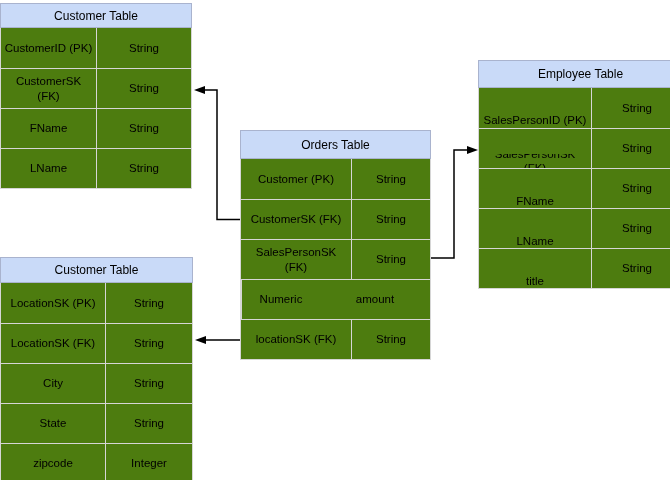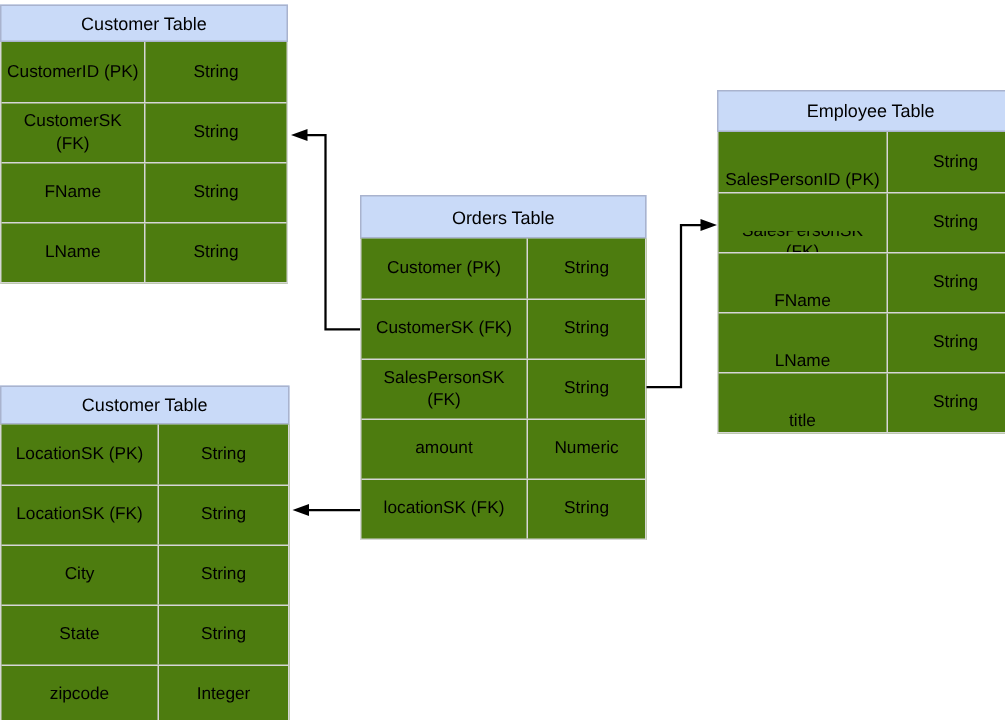--- a/index.html
+++ b/index.html
@@ -118,22 +118,22 @@
         <div class="row">
           <div class="cell name">CustomerSK (FK)</div>
           <div class="cell type">String</div>
         </div>
         <div class="row">
           <div class="cell name">SalesPersonSK
 (FK)</div>
           <div class="cell type">String</div>
         </div>
         <div class="row">
+          <div class="cell type">Numeric</div>
           <div class="cell name">amount</div>
-          <div class="cell type">Numeric</div>
         </div>
         <div class="row">
           <div class="cell name">locationSK (FK)</div>
           <div class="cell type">String</div>
         </div>
       </div>
   </div>
 
   <div class="erd-table tbl-employee">
     <div class="erd-header">Employee Table</div>

